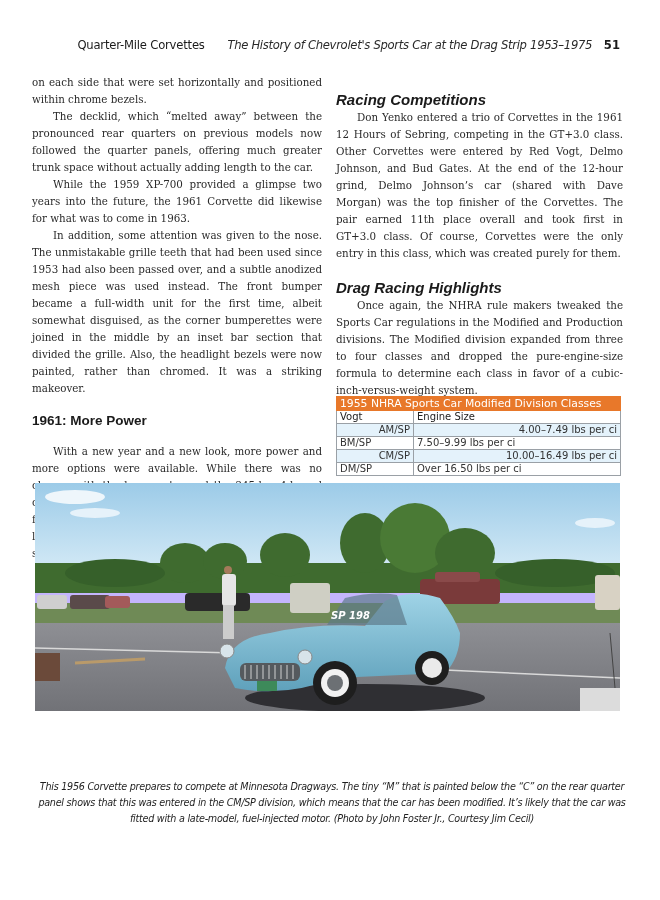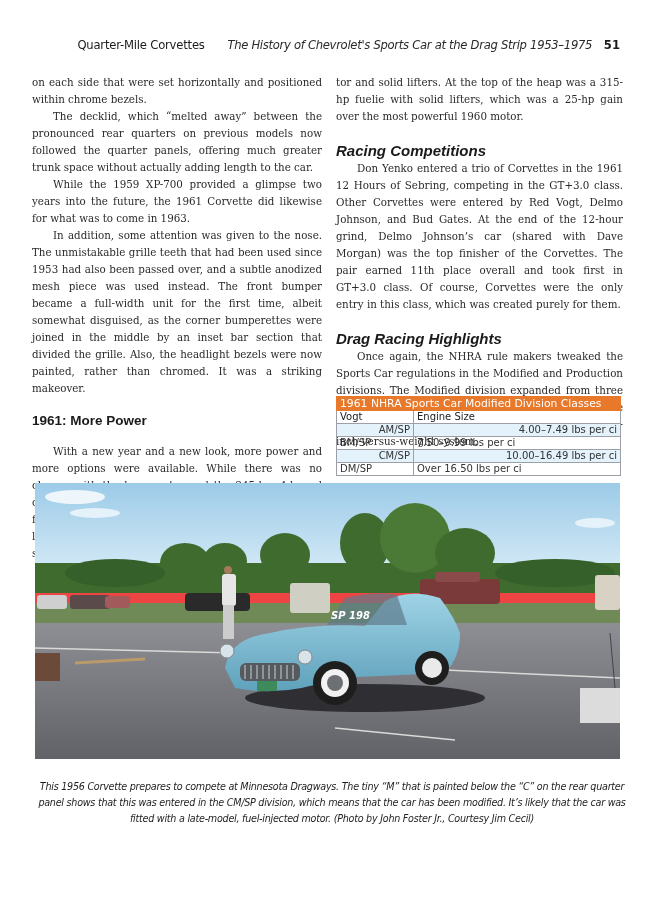--- a/index.html
+++ b/index.html
@@ -18,21 +18,21 @@
   .sub-head { font-family: "Liberation Sans", sans-serif; font-weight: bold; font-style: italic; font-size: 15px; color: #1a1a1a; margin: 17px 0 1px 0; text-indent: 0; }
   .col p.last-line { text-align-last: justify; }
 
   .tbl { position: absolute; left: 336px; top: 396px; width: 285px; border-collapse: collapse; font-family: "DejaVu Sans", sans-serif; font-size: 10px; color: #333; }
   .tbl td, .tbl th { border: 1px solid #9aa0a6; padding: 0 3px; height: 12px; line-height: 12px; font-weight: normal; text-align: left; white-space: nowrap; }
   .tbl .title { background: #e8782a; color: #ffffff; font-size: 10.8px; border-color: #e8782a; height: 13px; }
   .tbl .hdr td { background: #ffffff; color: #222; }
   .tbl .alt td { background: #e4f2fb; text-align: right; }
   .tbl td.c1 { width: 70px; }
 
-  .photo { position: absolute; left: 35px; top: 483px; width: 585px; height: 276px; overflow: hidden; background: #ef4444; }
+  .photo { position: absolute; left: 35px; top: 483px; width: 585px; height: 228px; overflow: hidden; background: #c4b5fd; }
   .photo svg { display: block; }
 
   .caption { position: absolute; left: 37px; top: 779px; width: 590px; font-family: "DejaVu Sans", sans-serif; font-style: italic; font-size: 9.6px; line-height: 16px; color: #1e1e1e; letter-spacing: -0.25px; text-align: center; }
 </style>
 </head>
 <body>
 
 <div class="header">
   <span class="book">Quarter-Mile Corvettes</span>
   <span class="sub">The History of Chevrolet's Sports Car at the Drag Strip 1953–1975</span>
@@ -42,31 +42,30 @@
 <div class="col col-left">
   <p class="noindent">on each side that were set horizontally and positioned within chrome bezels.</p>
   <p>The decklid, which “melted away” between the pronounced rear quarters on previous models now followed the quarter panels, offering much greater trunk space without actually adding length to the car.</p>
   <p>While the 1959 XP-700 provided a glimpse two years into the future, the 1961 Corvette did likewise for what was to come in 1963.</p>
   <p>In addition, some attention was given to the nose. The unmistakable grille teeth that had been used since 1953 had also been passed over, and a subtle anodized mesh piece was used instead. The front bumper became a full-width unit for the first time, albeit somewhat disguised, as the corner bumperettes were joined in the middle by an inset bar section that divided the grille. Also, the headlight bezels were now painted, rather than chromed. It was a striking makeover.</p>
   <div class="sec-head">1961: More Power</div>
   <p class="last-line">With a new year and a new look, more power and more options were available. While there was no change with the base motor and the 245-hp, 4-barrel carburetor unit, other engine options took a leap forward. A 275-hp fuel-injected motor with hydraulic lifters was available as well as a 270-hp option with a single 4-barrel carbure-</p>
 </div>
 
 <div class="col col-right">
-  <p class="noindent">tor and solid lifters. At the top of the heap was a 315-hp fuelie with solid lifters, which was a 25-hp gain over the most powerful 1960 motor.</p>
   <div class="sub-head">Racing Competitions</div>
   <p>Don Yenko entered a trio of Corvettes in the 1961 12 Hours of Sebring, competing in the GT+3.0 class. Other Corvettes were entered by Red Vogt, Delmo Johnson, and Bud Gates. At the end of the 12-hour grind, Delmo Johnson’s car (shared with Dave Morgan) was the top finisher of the Corvettes. The pair earned 11th place overall and took first in GT+3.0 class. Of course, Corvettes were the only entry in this class, which was created purely for them.</p>
   <div class="sub-head">Drag Racing Highlights</div>
   <p>Once again, the NHRA rule makers tweaked the Sports Car regulations in the Modified and Production divisions. The Modified division expanded from three to four classes and dropped the pure-engine-size formula to determine each class in favor of a cubic-inch-versus-weight system.</p>
 </div>
 
 <table class="tbl">
   <tbody>
       <tr>
-        <th class="title" colspan="2">1961 NHRA Sports Car Modified Division Classes</th>
+        <th class="title" colspan="2">1955 NHRA Sports Car Modified Division Classes</th>
       </tr>
   <tr class="hdr">
     <td class="c1">Vogt</td>
     <td>Engine Size</td>
   </tr>
   <tr class="alt">
     <td class="c1">AM/SP</td>
     <td>4.00–7.49 lbs per ci</td>
   </tr>
   <tr>

